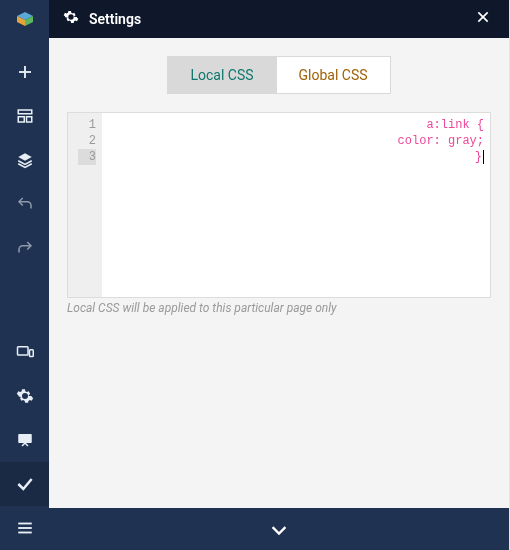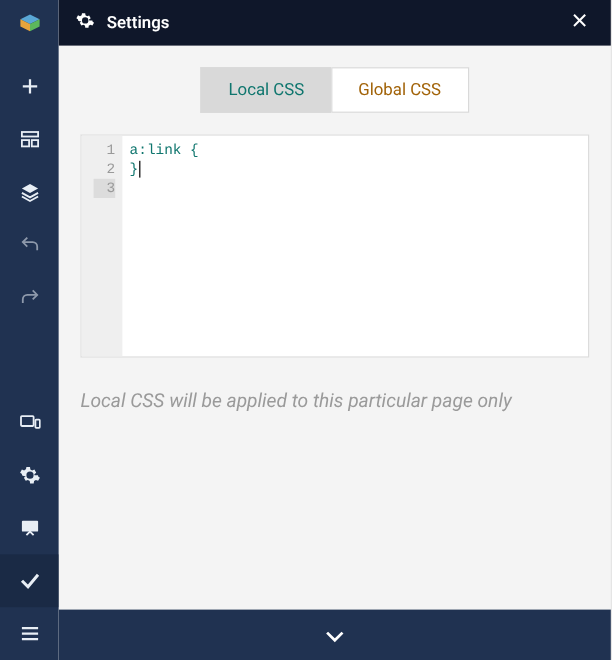--- a/index.html
+++ b/index.html
@@ -125,36 +125,37 @@
   min-width: 34px;
   line-height: 16px;
   user-select: none;
 }
 .gutter .ln { height: 16px; }
 .gutter .ln.cur { background: #dcdcdc; }
 .code {
   padding: 4px 6px;
   line-height: 16px;
   white-space: pre;
-  color: #0f766e;
-  flex: 1;
+  color: #ec4899;
+  flex: 1;
+  text-align: right;
 }
 .code .line { height: 16px; }
 .code .line.cur { position: relative; }
 .cursor {
   display: inline-block;
   width: 1px;
   height: 14px;
   background: #000;
   vertical-align: text-bottom;
   margin-left: 1px;
 }
 .hint {
-  margin-top: 26px;
-  font-size: 16px;
+  margin-top: 3px;
+  font-size: 12px;
   font-style: italic;
   color: #9a9a9a;
 }
 .footer {
   height: 42px;
   background: #203251;
   display: flex;
   align-items: center;
   justify-content: center;
   cursor: pointer;
@@ -259,21 +260,21 @@
         <div class="tab active">Local CSS</div>
         <div class="tab">Global CSS</div>
       </div>
 
       <div class="editor">
         <div class="gutter" id="gutter">
             <div class="ln">1</div>
             <div class="ln">2</div>
             <div class="ln cur">3</div>
           </div>
-        <div class="code" id="code"><div class="line">a:link {</div><div class="line cur">}<span class="cursor"></span></div></div>
+        <div class="code" id="code"><div class="line">a:link {</div><div class="line">  color: gray;</div><div class="line cur">}<span class="cursor"></span></div></div>
       </div>
 
       <div class="hint">Local CSS will be applied to this particular page only</div>
     </div>
 
     <div class="footer">
       <svg width="22" height="22" viewBox="0 0 24 24" fill="none" stroke="#fff" stroke-width="2.5">
           <polyline points="5 10 12 17 19 10"></polyline>
         </svg>
     </div>

